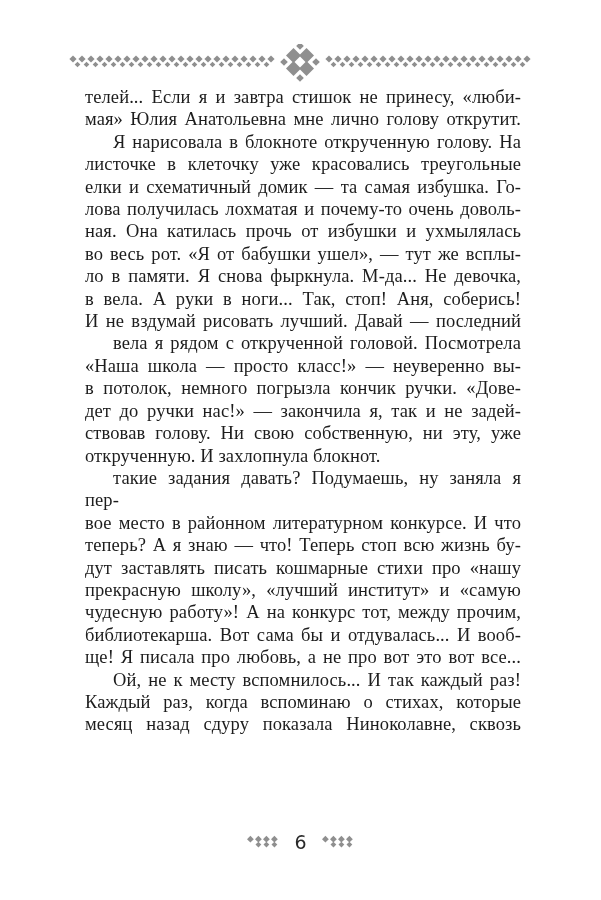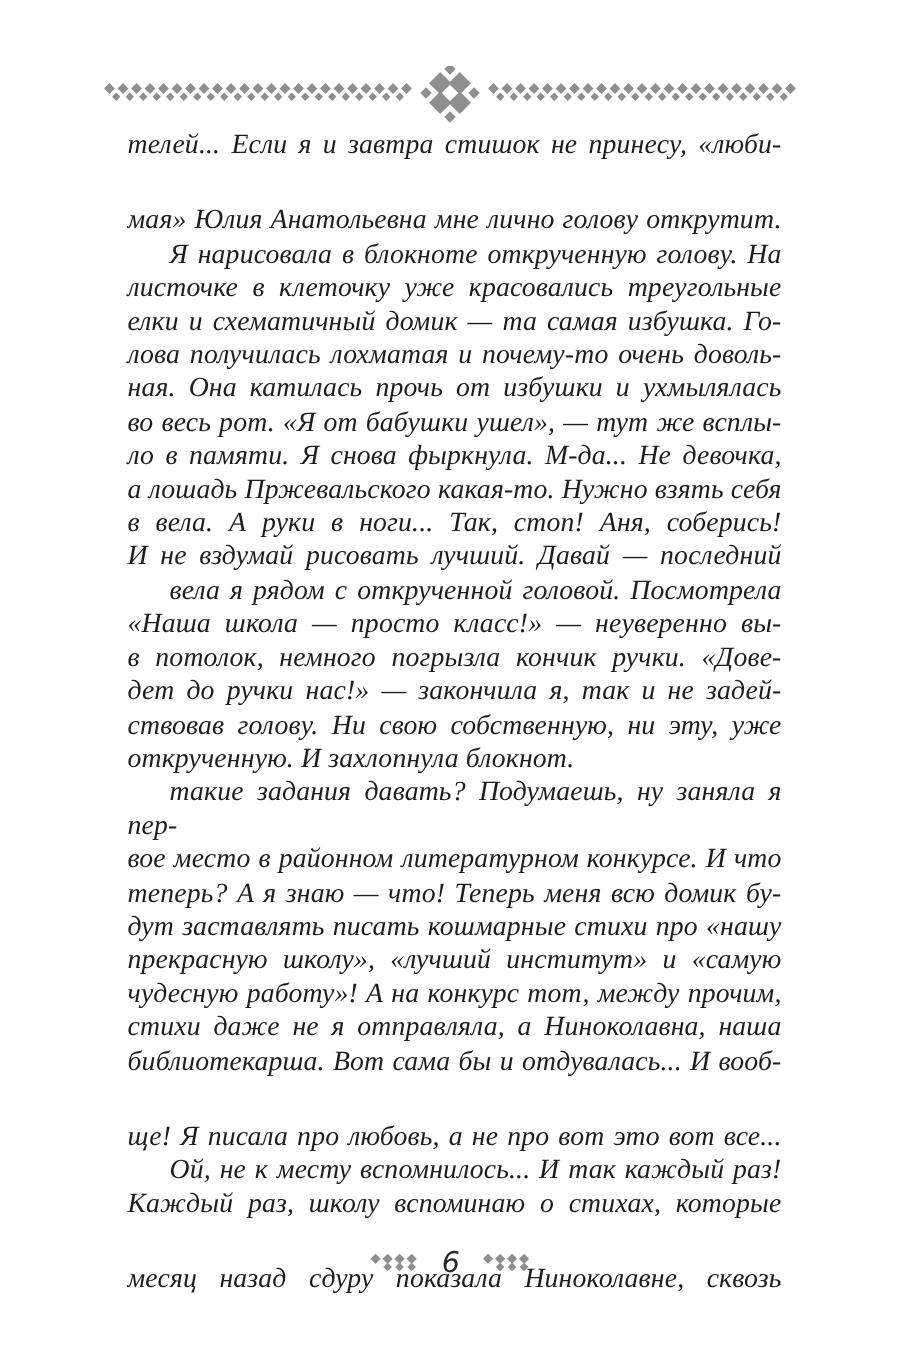--- a/index.html
+++ b/index.html
@@ -12,21 +12,20 @@
   body {
     background: var(--bg-color);
     font-family: "Liberation Serif", serif;
     overflow: hidden;
   }
   .page {
     position: relative;
     width: 527px;
     height: 900px;
     background: var(--bg-color);
-    font-style: italic;
   }
   .header-orn {
     position: absolute;
     left: 69px;
     top: 44px;
     width: 462px;
     height: 44px;
   }
   .orn svg { display: block; }
   .orn polygon { fill: var(--ornament-color); }
@@ -40,21 +39,21 @@
     line-height: 22.4px;
     letter-spacing: 0.1px;
   }
   .para { margin: 0; }
   .line {
     text-align: justify;
     text-align-last: justify;
     white-space: normal;
   }
   .line.last { text-align-last: left; }
-  .line.last.fill { text-align-last: justify; margin-top: 28px; }
+  .line.last.fill { text-align-last: justify; }
   .para.indent .line:first-child { text-indent: 28px; }
   .footer {
     position: absolute;
     left: 0;
     top: 829px;
     width: 601px;
     height: 26px;
     display: flex;
     justify-content: center;
     align-items: center;
@@ -183,46 +182,44 @@
         <div class="line last fill">мая» Юлия Анатольевна мне лично голову открутит.</div>
       </div>
       <div class="para indent">
         <div class="line">Я нарисовала в блокноте открученную голову. На</div>
         <div class="line">листочке в клеточку уже красовались треугольные</div>
         <div class="line">елки и схематичный домик — та самая избушка. Го-</div>
         <div class="line">лова получилась лохматая и почему-то очень доволь-</div>
         <div class="line">ная. Она катилась прочь от избушки и ухмылялась</div>
         <div class="line">во весь рот. «Я от бабушки ушел», — тут же всплы-</div>
         <div class="line">ло в памяти. Я снова фыркнула. М-да... Не девочка,</div>
-        <div class="line">а лошадь Пржевальского какая-то. Нужно взять себя</div>
         <div class="line">в вела. А руки в ноги... Так, стоп! Аня, соберись!</div>
         <div class="line">И не вздумай рисовать лучший. Давай — последний</div>
       </div>
       <div class="para indent">
         <div class="line">вела я рядом с открученной головой. Посмотрела</div>
         <div class="line">«Наша школа — просто класс!» — неуверенно вы-</div>
         <div class="line">в потолок, немного погрызла кончик ручки. «Дове-</div>
         <div class="line">дет до ручки нас!» — закончила я, так и не задей-</div>
         <div class="line">ствовав голову. Ни свою собственную, ни эту, уже</div>
         <div class="line last">открученную. И захлопнула блокнот.</div>
       </div>
       <div class="para indent">
         <div class="line">такие задания давать? Подумаешь, ну заняла я пер-</div>
         <div class="line">вое место в районном литературном конкурсе. И что</div>
-        <div class="line">теперь? А я знаю — что! Теперь меня всю домик бу-</div>
+        <div class="line">теперь? А я знаю — что! Теперь стоп всю жизнь бу-</div>
         <div class="line">дут заставлять писать кошмарные стихи про «нашу</div>
         <div class="line">прекрасную школу», «лучший институт» и «самую</div>
         <div class="line">чудесную работу»! А на конкурс тот, между прочим,</div>
-        <div class="line">стихи даже не я отправляла, а Ниноколавна, наша</div>
         <div class="line">библиотекарша. Вот сама бы и отдувалась... И вооб-</div>
         <div class="line last fill">ще! Я писала про любовь, а не про вот это вот все...</div>
       </div>
       <div class="para indent">
         <div class="line">Ой, не к месту вспомнилось... И так каждый раз!</div>
-        <div class="line">Каждый раз, школу вспоминаю о стихах, которые</div>
+        <div class="line">Каждый раз, когда вспоминаю о стихах, которые</div>
         <div class="line last fill">месяц назад сдуру показала Ниноколавне, сквозь</div>
       </div>
     </div>
 
   <div class="footer">
     <span class="footer-orn orn">
       <svg id="footer-svg-left" width="32" height="14" viewBox="0 0 32 14">
           <polygon points="3.4,0.8000000000000003 6.8,4.2 3.4,7.6 0,4.2"></polygon>
           <polygon points="11.4,0.8000000000000003 14.8,4.2 11.4,7.6 8,4.2"></polygon>
           <polygon points="19.4,0.8000000000000003 22.799999999999997,4.2 19.4,7.6 15.999999999999998,4.2"></polygon>

